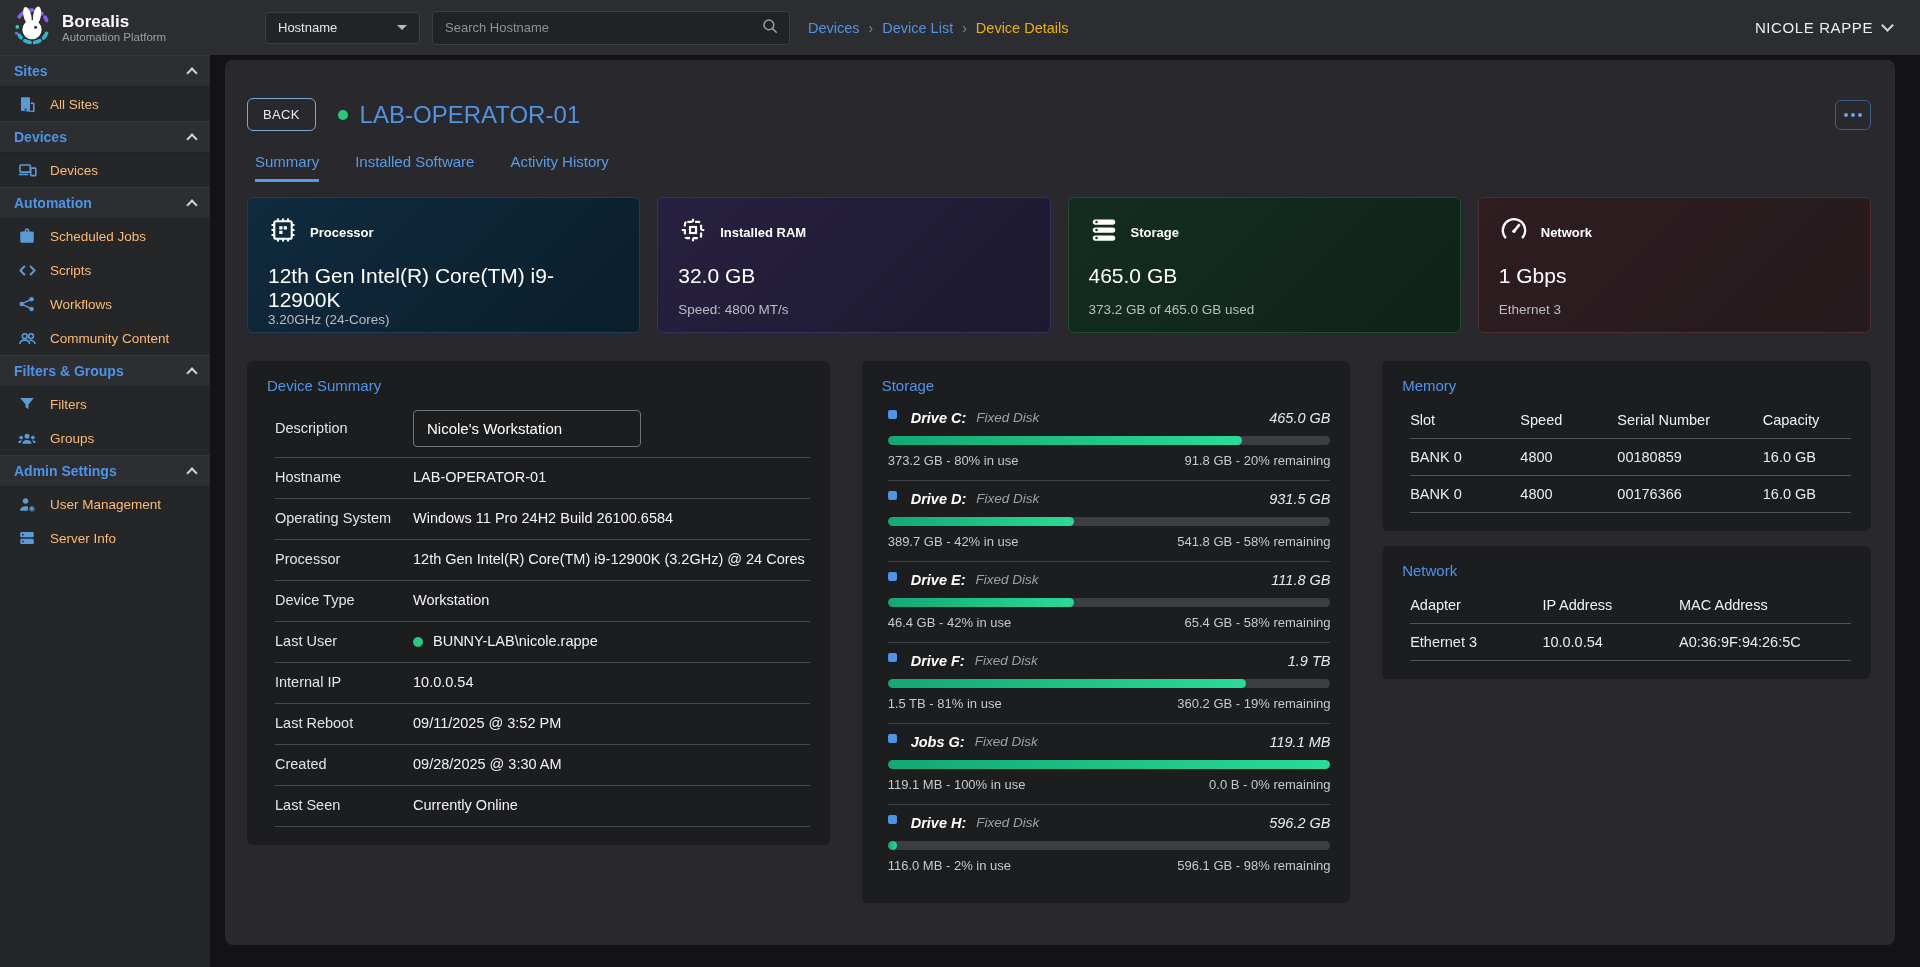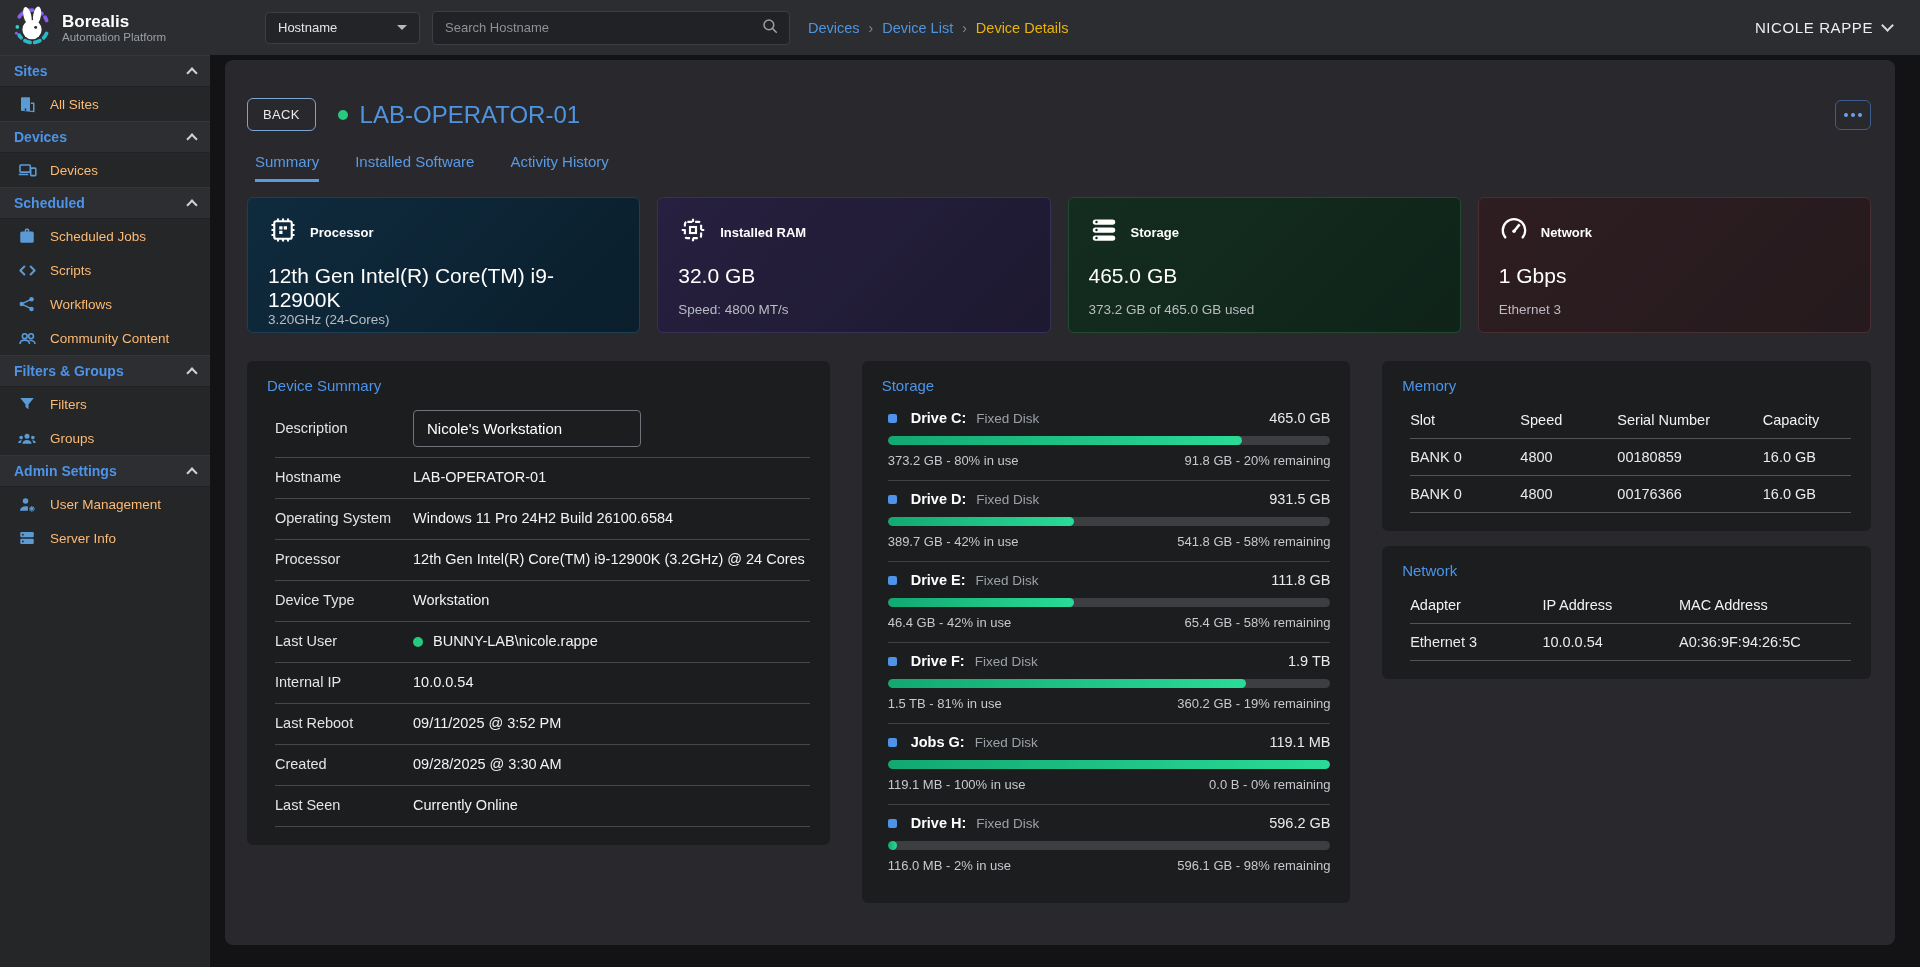--- a/index.html
+++ b/index.html
@@ -106,21 +106,21 @@
   .ds-value { font-size:14.5px; color:#f2f3f5; line-height:1.45; display:flex; align-items:center; gap:10px; }
   .desc-input {
     width:228px; height:37px; background:transparent; border:1px solid #707379; border-radius:4px;
     color:#ffffff; font-size:15px; padding:0 13px; font-family:"Liberation Sans", sans-serif; outline:none;
   }
   .mini-dot { width:10px; height:10px; border-radius:50%; background:#26c97e; flex:0 0 auto; }
 
   
   .drive { padding:10px 0 12px 0; border-bottom:1px solid #3f4145; margin-left:6px; }
   .drive:last-child { border-bottom:none; }
-  .drive-head { display:flex; align-items:center; }
+  .drive-head { display:flex; align-items:flex-start;font-style:italic; }
   .bullet { width:9px; height:9px; border-radius:2px; background:#4d94e8; margin-right:14px; flex:0 0 auto; }
   .drive-name { font-size:14.5px; font-weight:bold; color:#ffffff; }
   .drive-type { font-size:13.5px; color:#9ca1a7; margin-left:10px; }
   .drive-size { margin-left:auto; font-size:14.5px; color:#e8eaec; }
   .bar { height:9px; border-radius:5px; background:#3c3e42; margin-top:10px; overflow:hidden; }
   .bar-fill { height:100%; border-radius:5px; background:linear-gradient(90deg,#12a872,#2adb97); }
   .drive-stats { display:flex; justify-content:space-between; margin-top:8px; font-size:13px; color:#c6c9cd; }
 
   
   .right-col { display:flex; flex-direction:column; gap:15px; }
@@ -207,21 +207,21 @@
         <svg width="19" height="19" viewBox="0 0 24 24" fill="none" stroke="#5b9bd5" stroke-width="2">
           <rect x="2.5" y="5" width="13" height="9" rx="1"></rect>
           <line x1="1" y1="17" x2="13" y2="17"></line>
           <rect x="16" y="9" width="6.5" height="9.5" rx="1" fill="#242628"></rect>
         </svg>
       </span>
       <span>Devices</span>
     </div>
 
     <div class="side-header">
-      <span>Scheduled</span>
+      <span>Automation</span>
       <span class="chev-up"></span>
     </div>
     <div class="side-item">
       <span class="side-ic">
         <svg width="18" height="18" viewBox="0 0 24 24" fill="#5b9bd5">
           <path d="M9 4 a2 2 0 0 1 2-2 h2 a2 2 0 0 1 2 2 v2 h-2 V4 h-2 v2 H9 z M3 8 a2 2 0 0 1 2-2 h14 a2 2 0 0 1 2 2 v11 a2 2 0 0 1-2 2 H5 a2 2 0 0 1-2-2 z"></path>
         </svg>
       </span>
       <span>Scheduled Jobs</span>
     </div>

